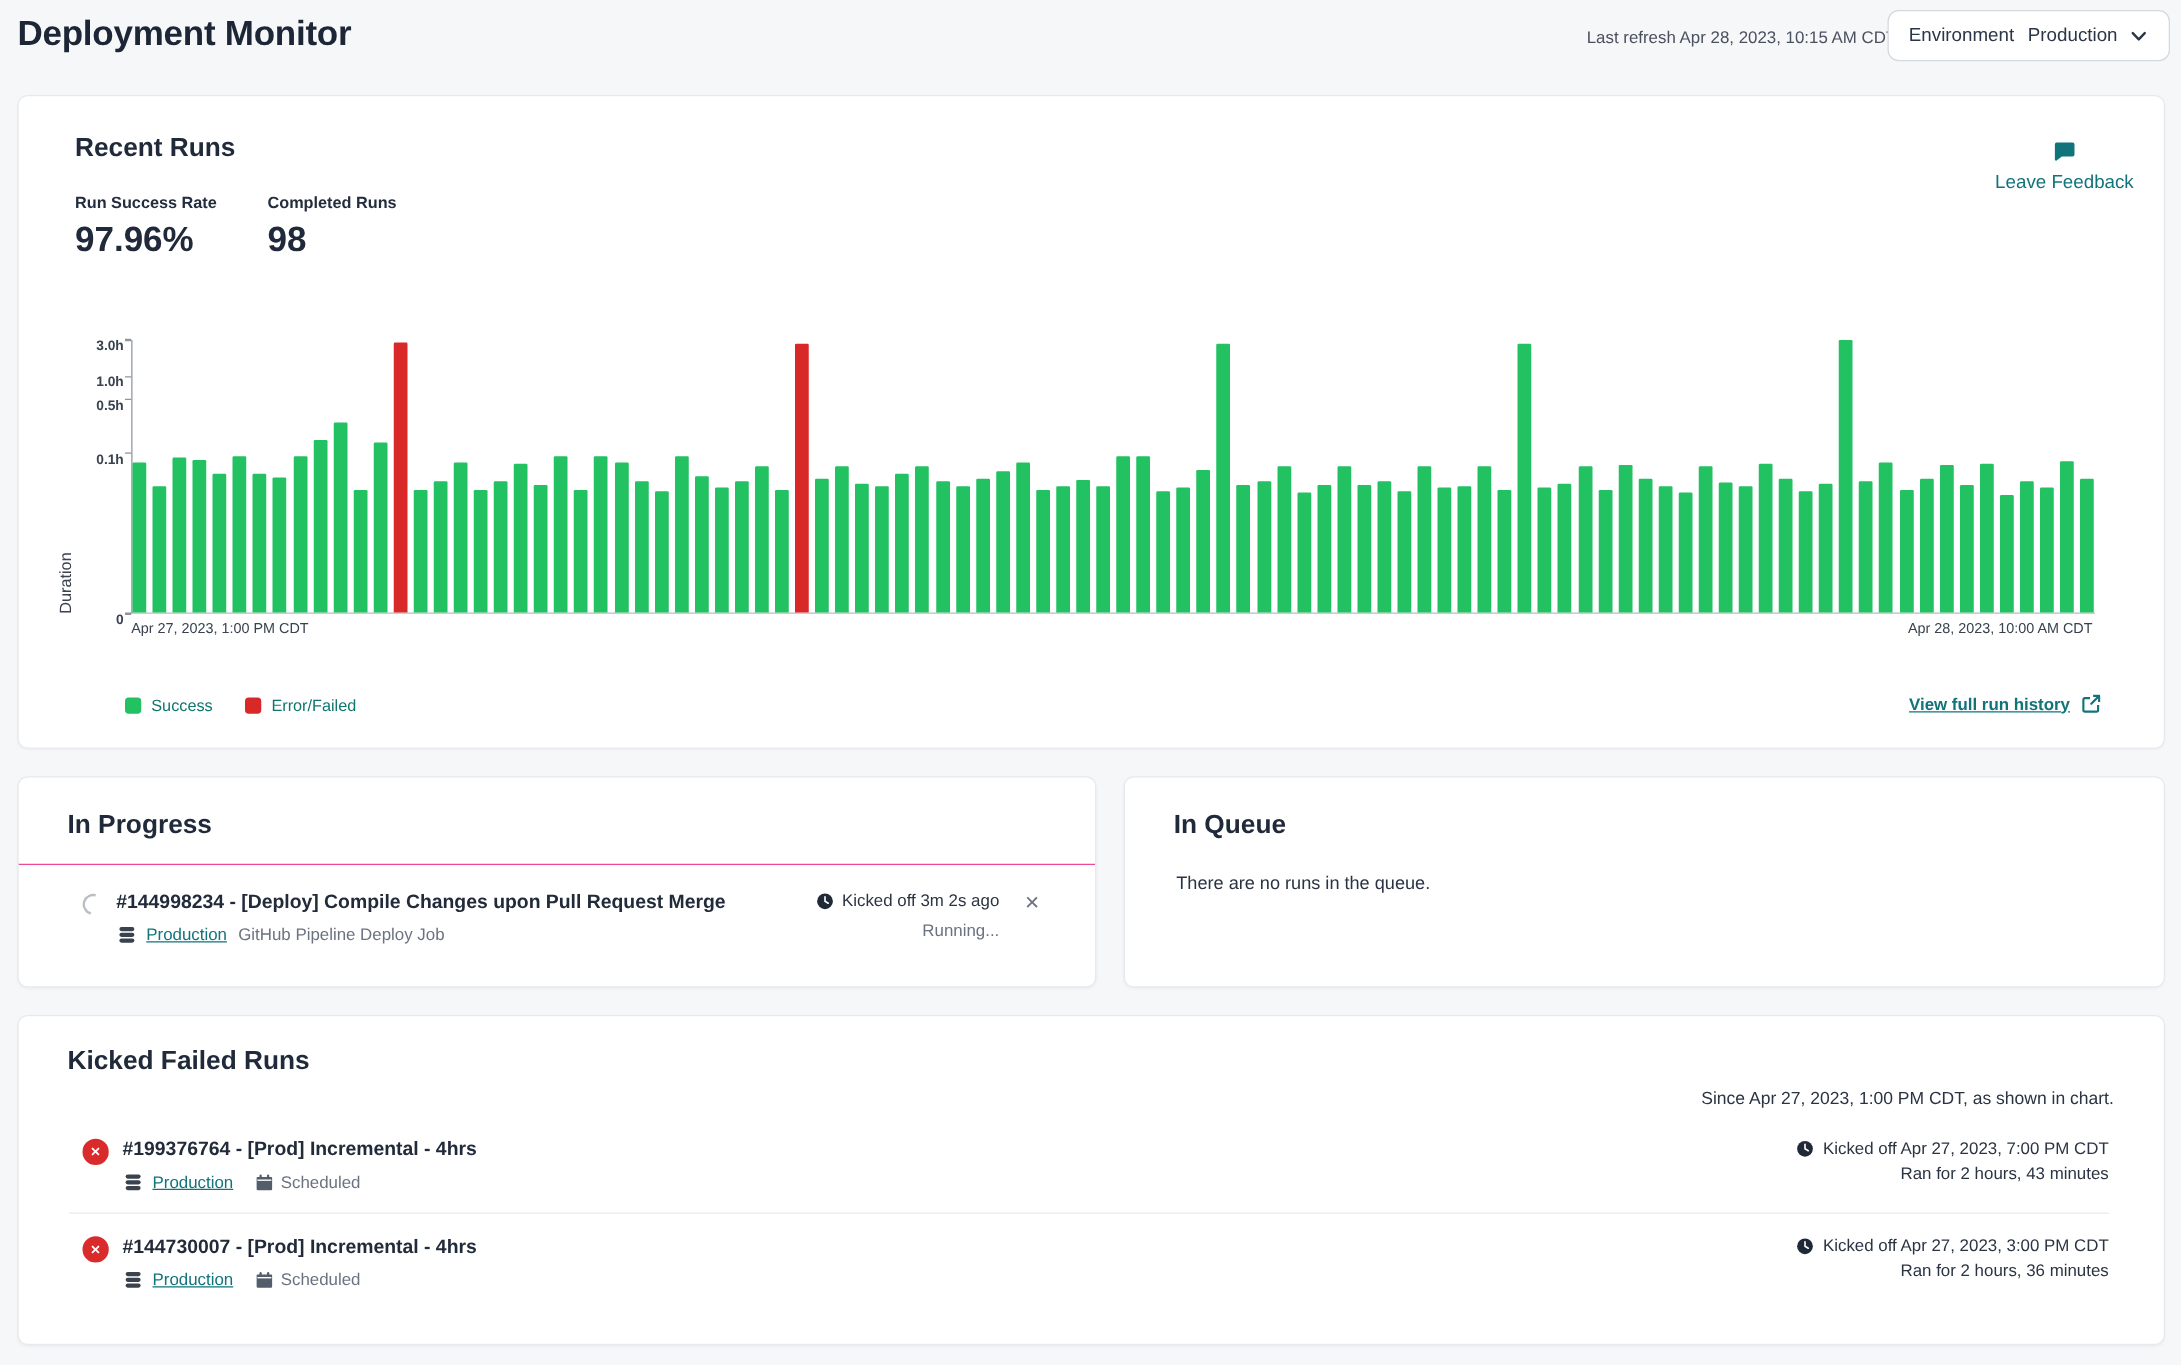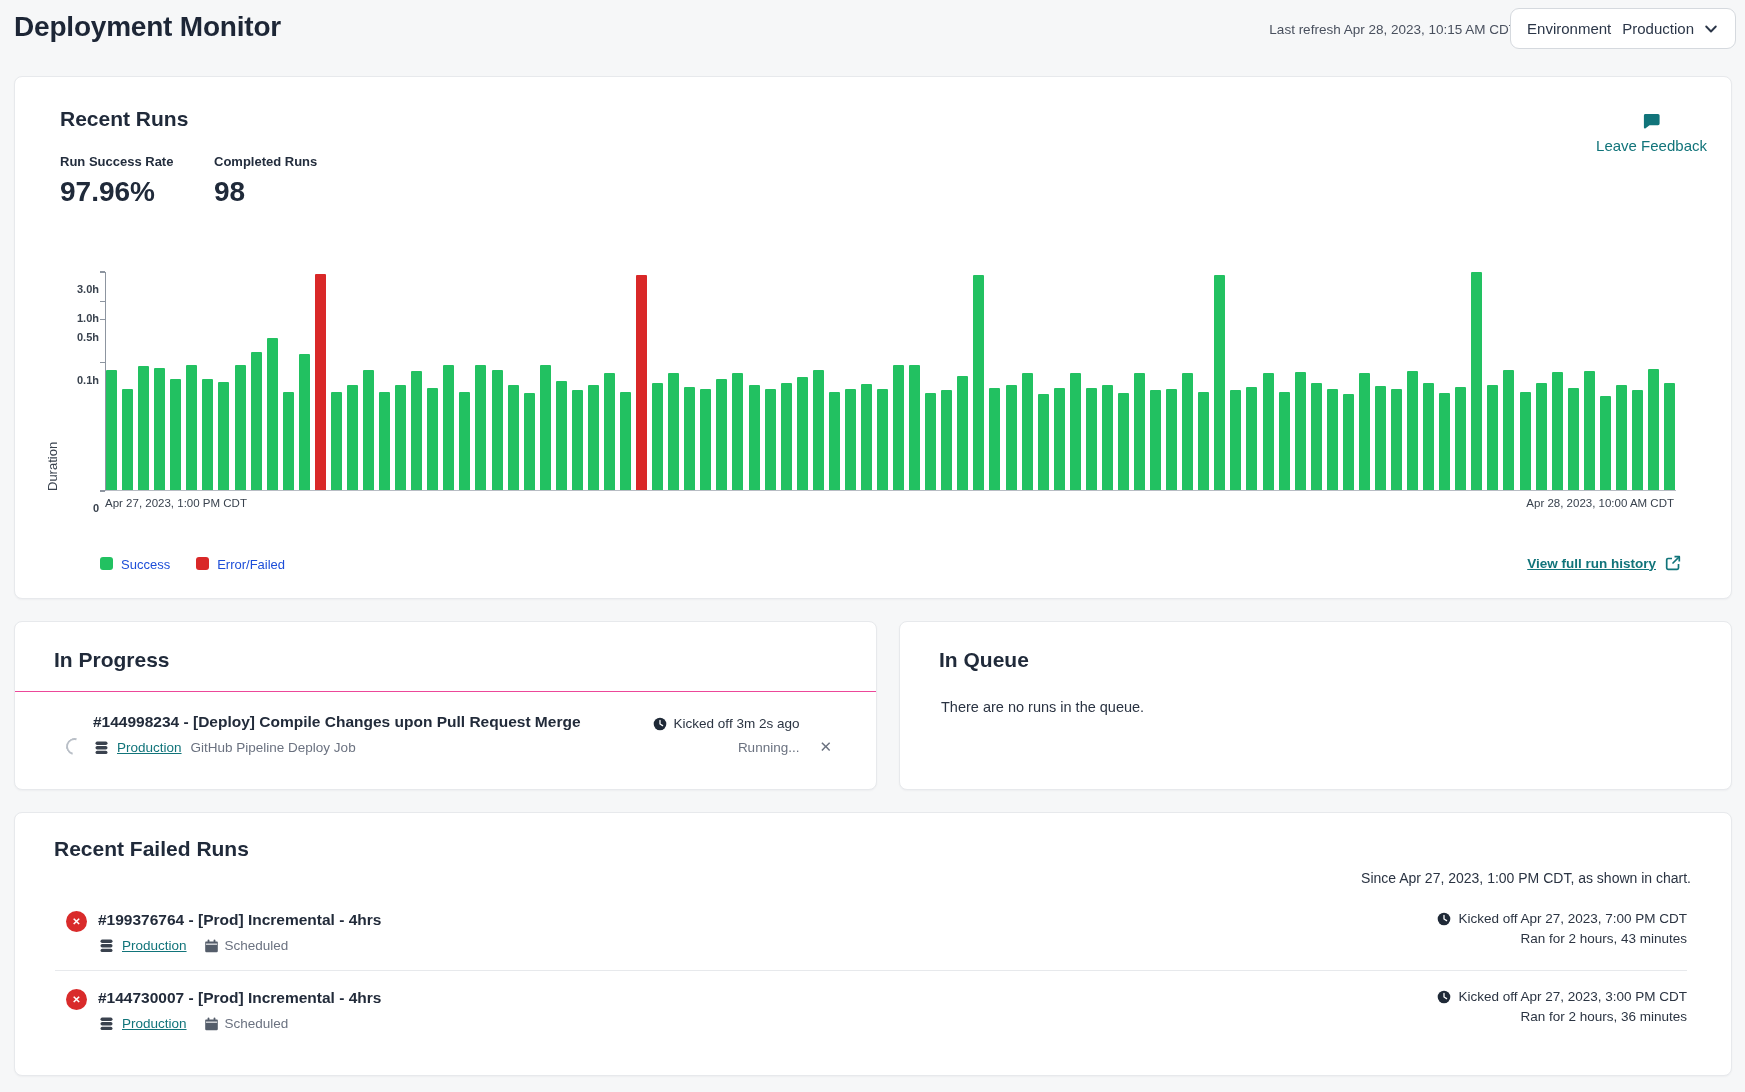--- a/index.html
+++ b/index.html
@@ -34,39 +34,39 @@
                    font-size:15px; color:var(--accent,#11747a); cursor:pointer;flex-direction:column; }
   .stat { position:absolute; top:77px; }
   .stat .stat-label { font-size:13px; font-weight:700; color:#232d3d; }
   .stat .stat-value { margin-top:7px; font-size:28px; font-weight:600; color:#202a3a; }
   #stat-success { left:45px; } #stat-completed { left:199px; }
   
   #chart-plot { position:absolute; left:90px; top:195px; width:1571px; height:219px;
                 border-left:1.5px solid #8d95a0; border-bottom:1.5px solid #b8bdc4;
                 display:flex; align-items:flex-end; justify-content:space-between; }
   #chart-plot .bar { width:11px; border-radius:1px 1px 0 0; }
-  #y-ticks { position:absolute; left:0; top:212px; width:84px; height:219px; }
+  #y-ticks { position:absolute; left:0; top:200px; width:84px; height:219px; }
   #y-ticks .ytick { position:absolute; right:0; transform:translateY(-50%); font-size:11px; font-weight:700; color:#39424e; }
   #tick-marks { position:absolute; left:85px; top:195px; width:5px; height:220px; }
   #tick-marks .ytick-mark { position:absolute; left:0; width:5px; height:1.5px; background:#8d95a0; }
   .ylabel { position:absolute; left:30px; top:195px; height:219px; display:flex; align-items:center;
             writing-mode:vertical-rl; transform:rotate(180deg); font-size:13px; color:#39424e; }
   .xlabel { position:absolute; top:420px; font-size:11.5px; color:#39424e; }
   #xlabel-left { left:90px; } #xlabel-right { right:57px; }
   
   .legend { position:absolute; left:85px; top:480px; display:flex; gap:26px; }
-  .legend-item { display:flex; gap:8px; font-size:13px; color:#1d4ed8; }
+  .legend-item { display:flex; align-items:center; gap:8px; font-size:13px; color:#0f766e; }
   .legend-item .swatch { width:13px; height:13px; border-radius:3px; }
   .view-history { position:absolute; right:50px; top:478px; display:flex; align-items:center; gap:9px;
                   font-size:13.5px; font-weight:700; color:var(--accent,#11747a); cursor:pointer; }
   .view-history .vh-text { text-decoration:underline; }
   
   .card-head { padding:26px 40px 0 39px; }
   #card-inprogress .card-head { padding-bottom:19px; border-bottom:1px solid #ec4899; }
-  .run-row { display:flex; align-items:flex-end; padding:21px 44px 0 51px; }
+  .run-row { display:flex; align-items:flex-start; padding:21px 44px 0 51px; }
   .spinner { width:17px; height:17px; margin:2px 10px 0 0; border:2px solid #b9bfc7; border-radius:50%;
              border-right-color:transparent; border-bottom-color:transparent; transform:rotate(-30deg);
              animation:spin 1.6s linear infinite; flex:0 0 auto; }
   @keyframes spin { from{transform:rotate(-30deg);} to{transform:rotate(330deg);} }
   .run-main { flex:1 1 auto; min-width:0; }
   .run-title { font-size:15.5px; font-weight:700; color:#222b3a; }
   .run-sub { display:flex; align-items:center; gap:9px; margin-top:9px; margin-left:2px; }
   .env-link { font-size:13.5px; color:var(--accent,#11747a); text-decoration:underline; cursor:pointer; }
   .job-text, .trigger-text { font-size:13.5px; color:#6b7280; }
   .trigger { display:flex; align-items:center; gap:7px; margin-left:9px; }
@@ -302,21 +302,21 @@
 
 <div class="card" id="card-inqueue">
   <div class="card-head">
     <h2>In Queue</h2>
   </div>
   <div class="queue-empty">There are no runs in the queue.</div>
 </div>
 
 <div class="card" id="card-failed">
   <div class="card-head">
-    <h2>Recent Failed Runs</h2>
+    <h2>Kicked Failed Runs</h2>
     <div class="failed-subtitle">Since Apr 27, 2023, 1:00 PM CDT, as shown in chart.</div>
   </div>
   <div class="failed-list">
 
     <div class="failed-row">
       <div class="err-badge">✕</div>
       <div class="run-main">
         <div class="run-title">#199376764 - [Prod] Incremental - 4hrs</div>
         <div class="run-sub">
           <span>

